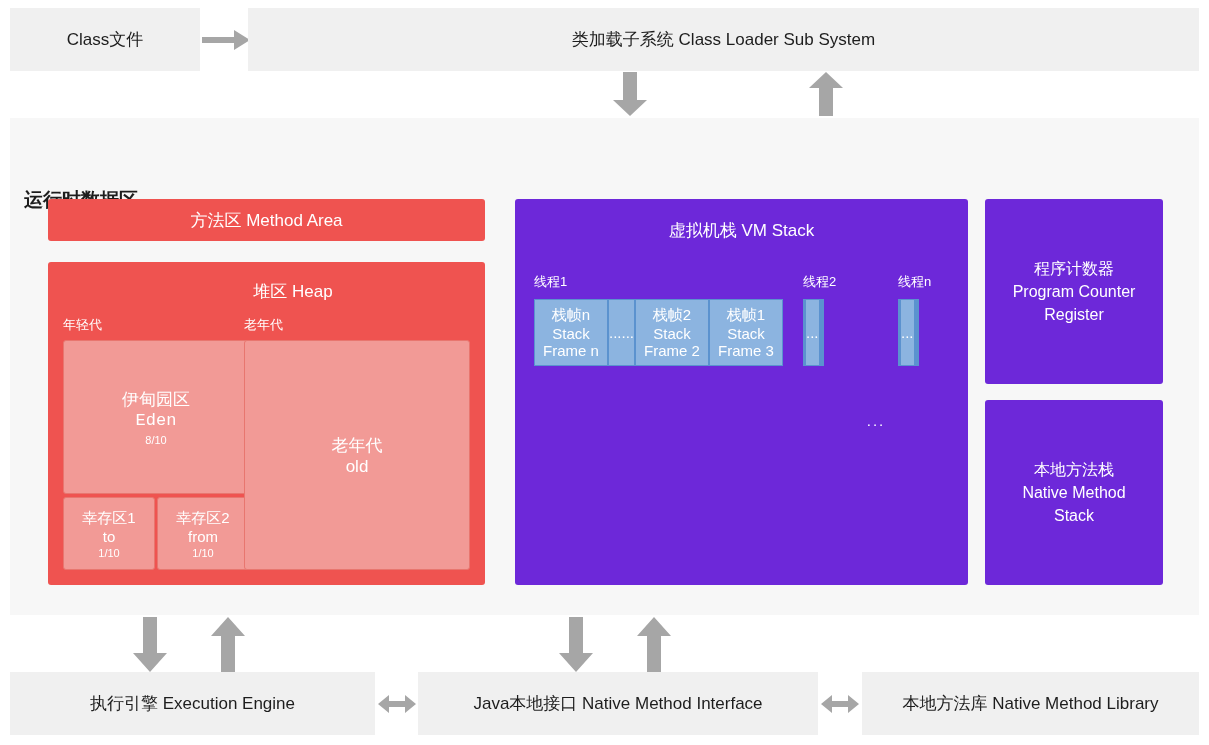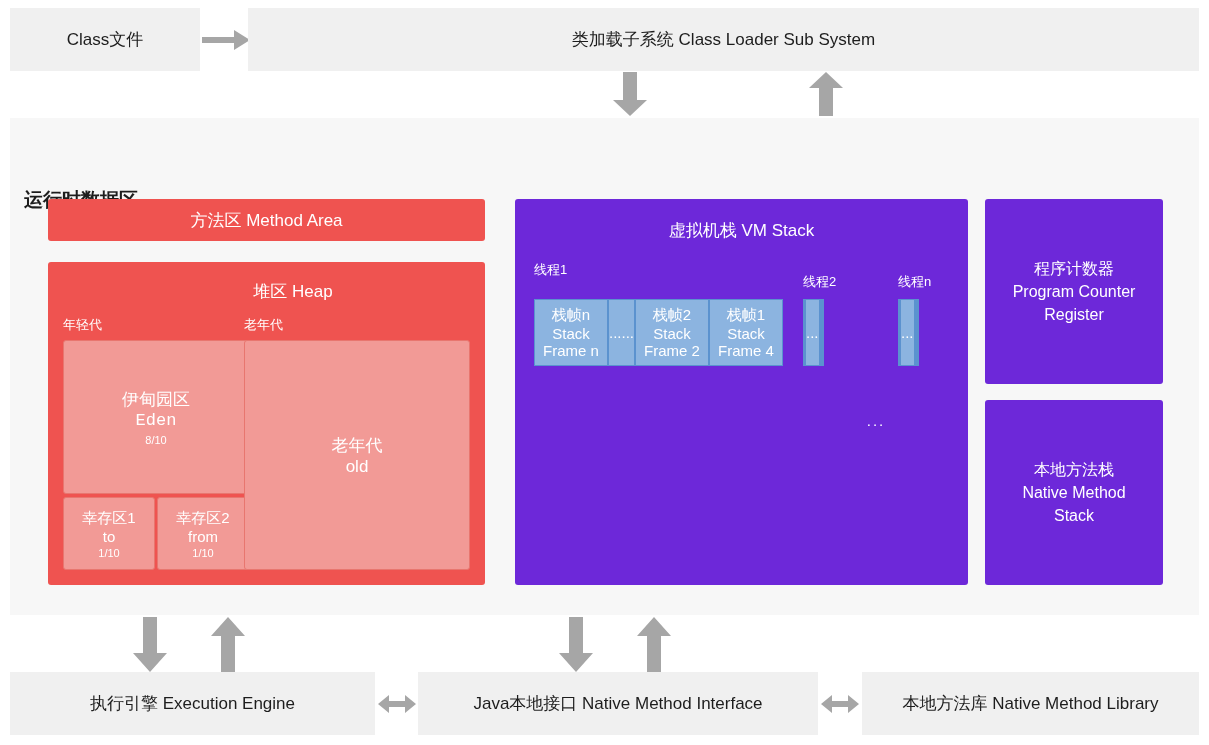--- a/index.html
+++ b/index.html
@@ -94,29 +94,29 @@
     <div style="font-size:17px;">老年代</div>
     <div style="font-size:17px;">old</div>
   </div>
 </div>
 
 <div class="abs blue-box" style="left:515px;top:199px;width:453px;height:386px;">
   <div class="abs vm-title flexc" style="left:0;top:19px;width:453px;height:24px;">
     <span>虚拟机栈 VM Stack</span>
   </div>
 
-  <div class="abs thread-label" style="left:19px;top:62px;text-align:right;">线程1</div>
+  <div class="abs thread-label" style="left:19px;top:74px;text-align:right;">线程1</div>
   <div class="abs thread-label" style="left:288px;top:74px;">线程2</div>
   <div class="abs thread-label" style="left:383px;top:74px;">线程n</div>
 
   <div class="abs stack-col" style="left:19px;top:100px;width:249px;height:258px;">
     <div class="frame flexc" style="height:64.5px;">栈帧n Stack Frame n</div>
     <div class="frame flexc" style="height:64.5px;">......</div>
     <div class="frame flexc" style="height:64.5px;">栈帧2 Stack Frame 2</div>
-    <div class="frame flexc" style="height:64.5px;">栈帧1 Stack Frame 4</div>
+    <div class="frame flexc" style="height:64.5px;">栈帧1 Stack Frame 3</div>
   </div>
 
   <div class="abs stack-col" style="left:288px;top:100px;width:53px;height:258px;">
     <div class="frame flexc" style="height:64.5px;"></div>
     <div class="frame flexc" style="height:64.5px;">...</div>
     <div class="frame flexc" style="height:64.5px;"></div>
     <div class="frame flexc" style="height:64.5px;"></div>
   </div>
 
   <div class="abs dots flexc" style="left:347px;top:212px;width:28px;height:18px;">...</div>

